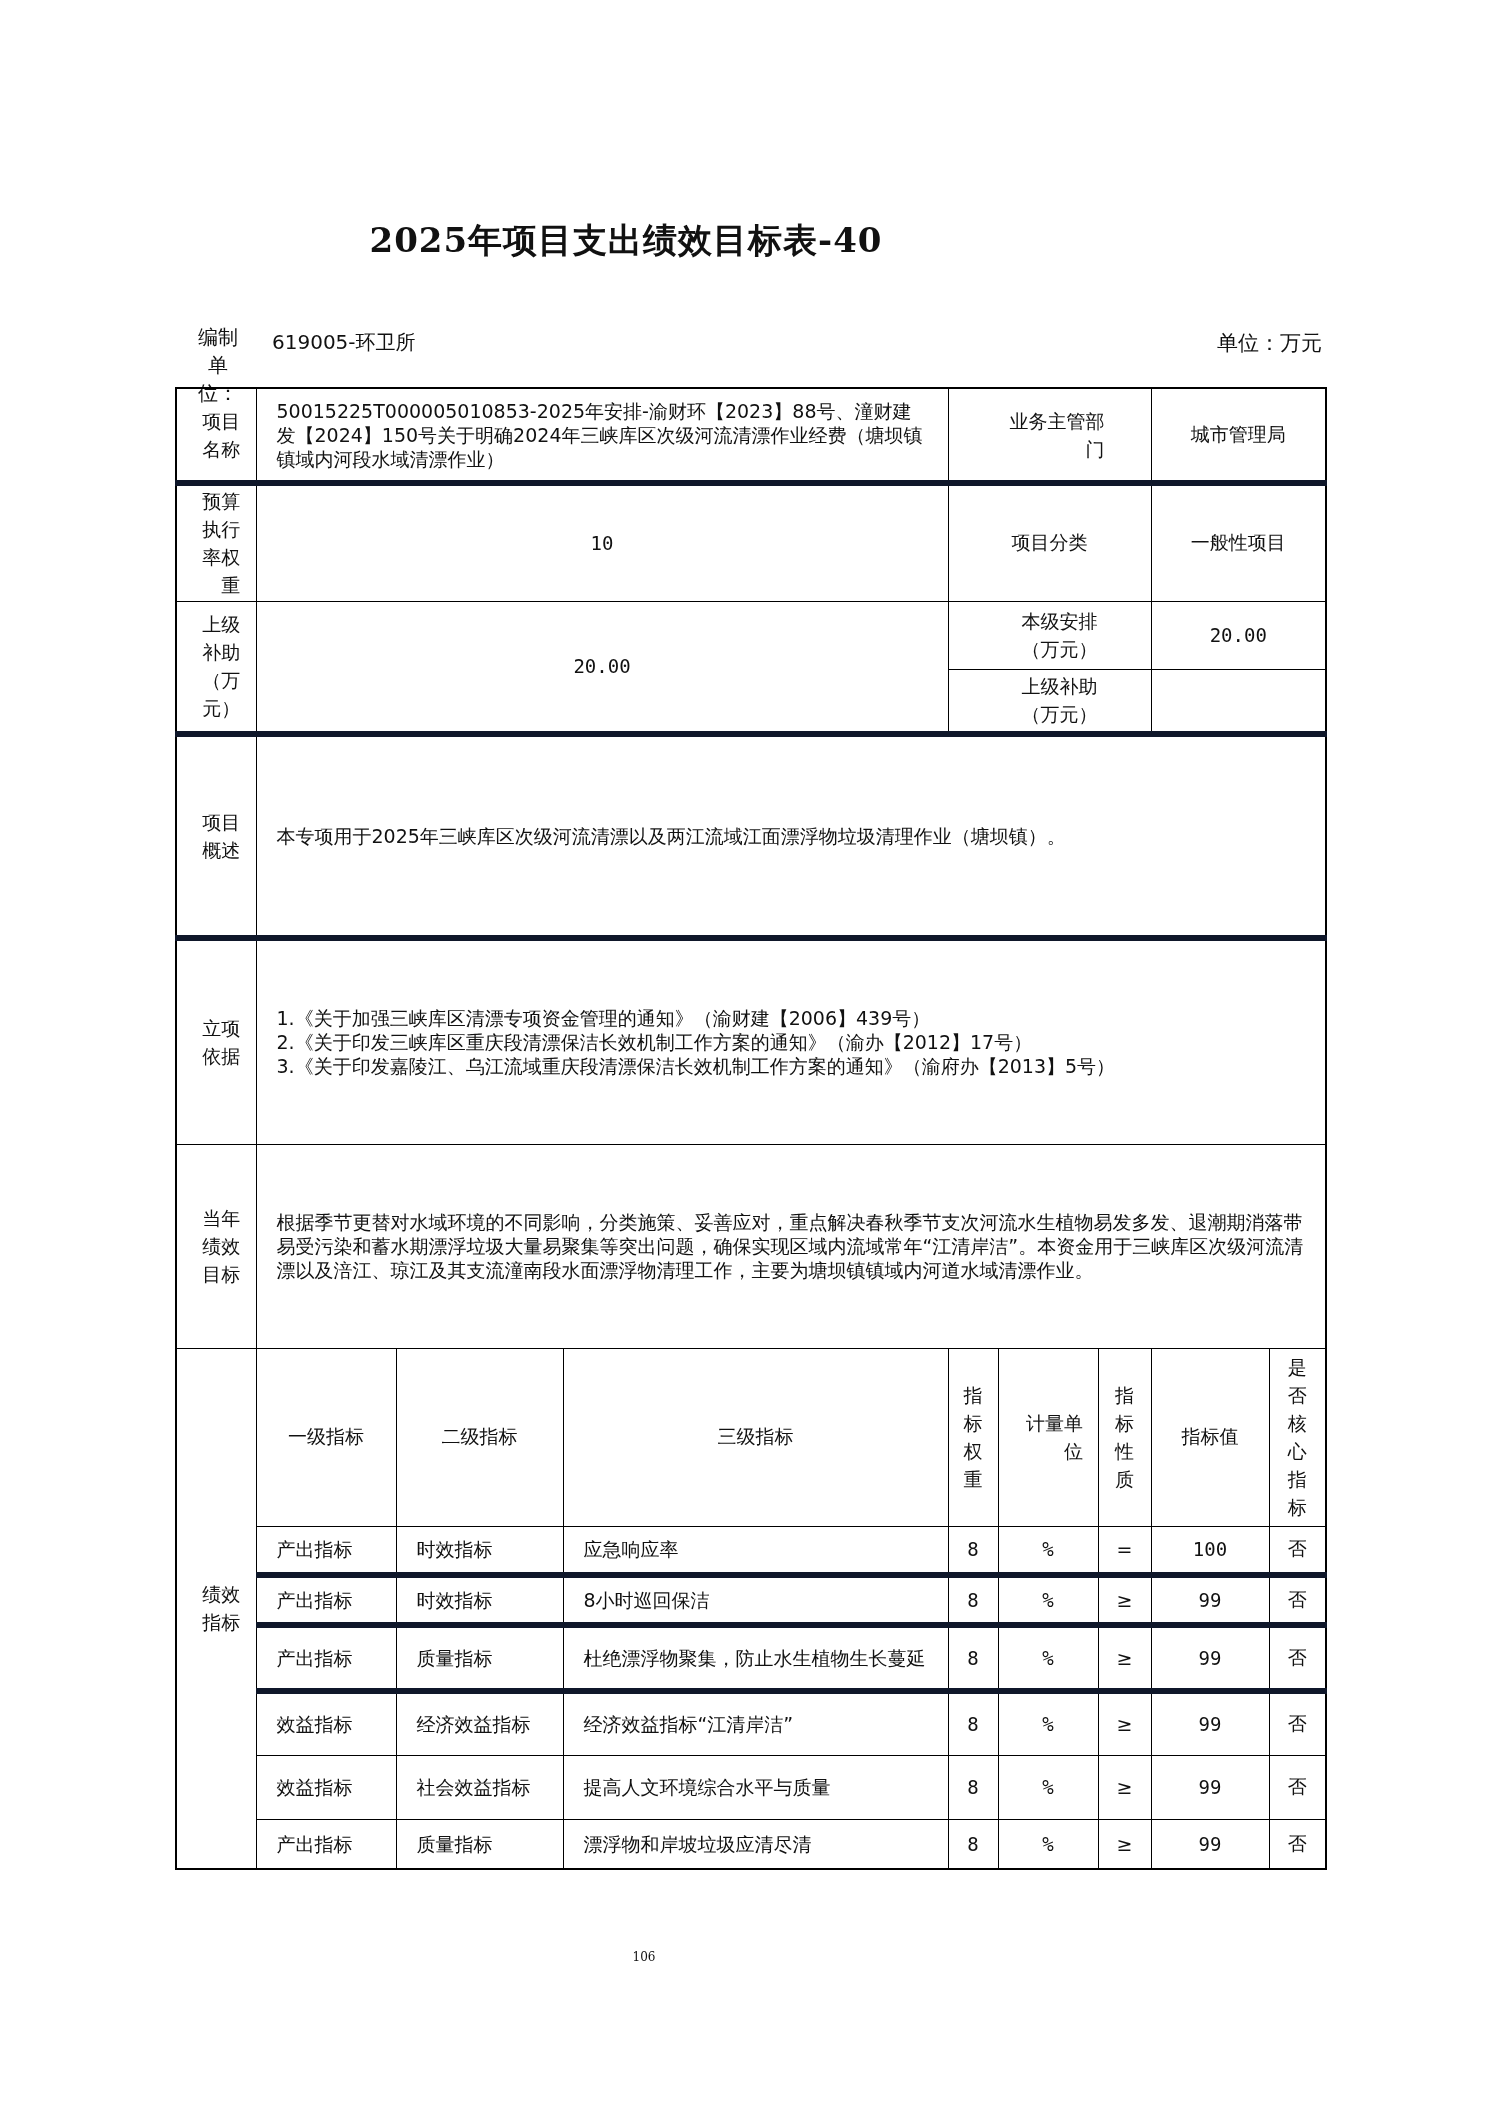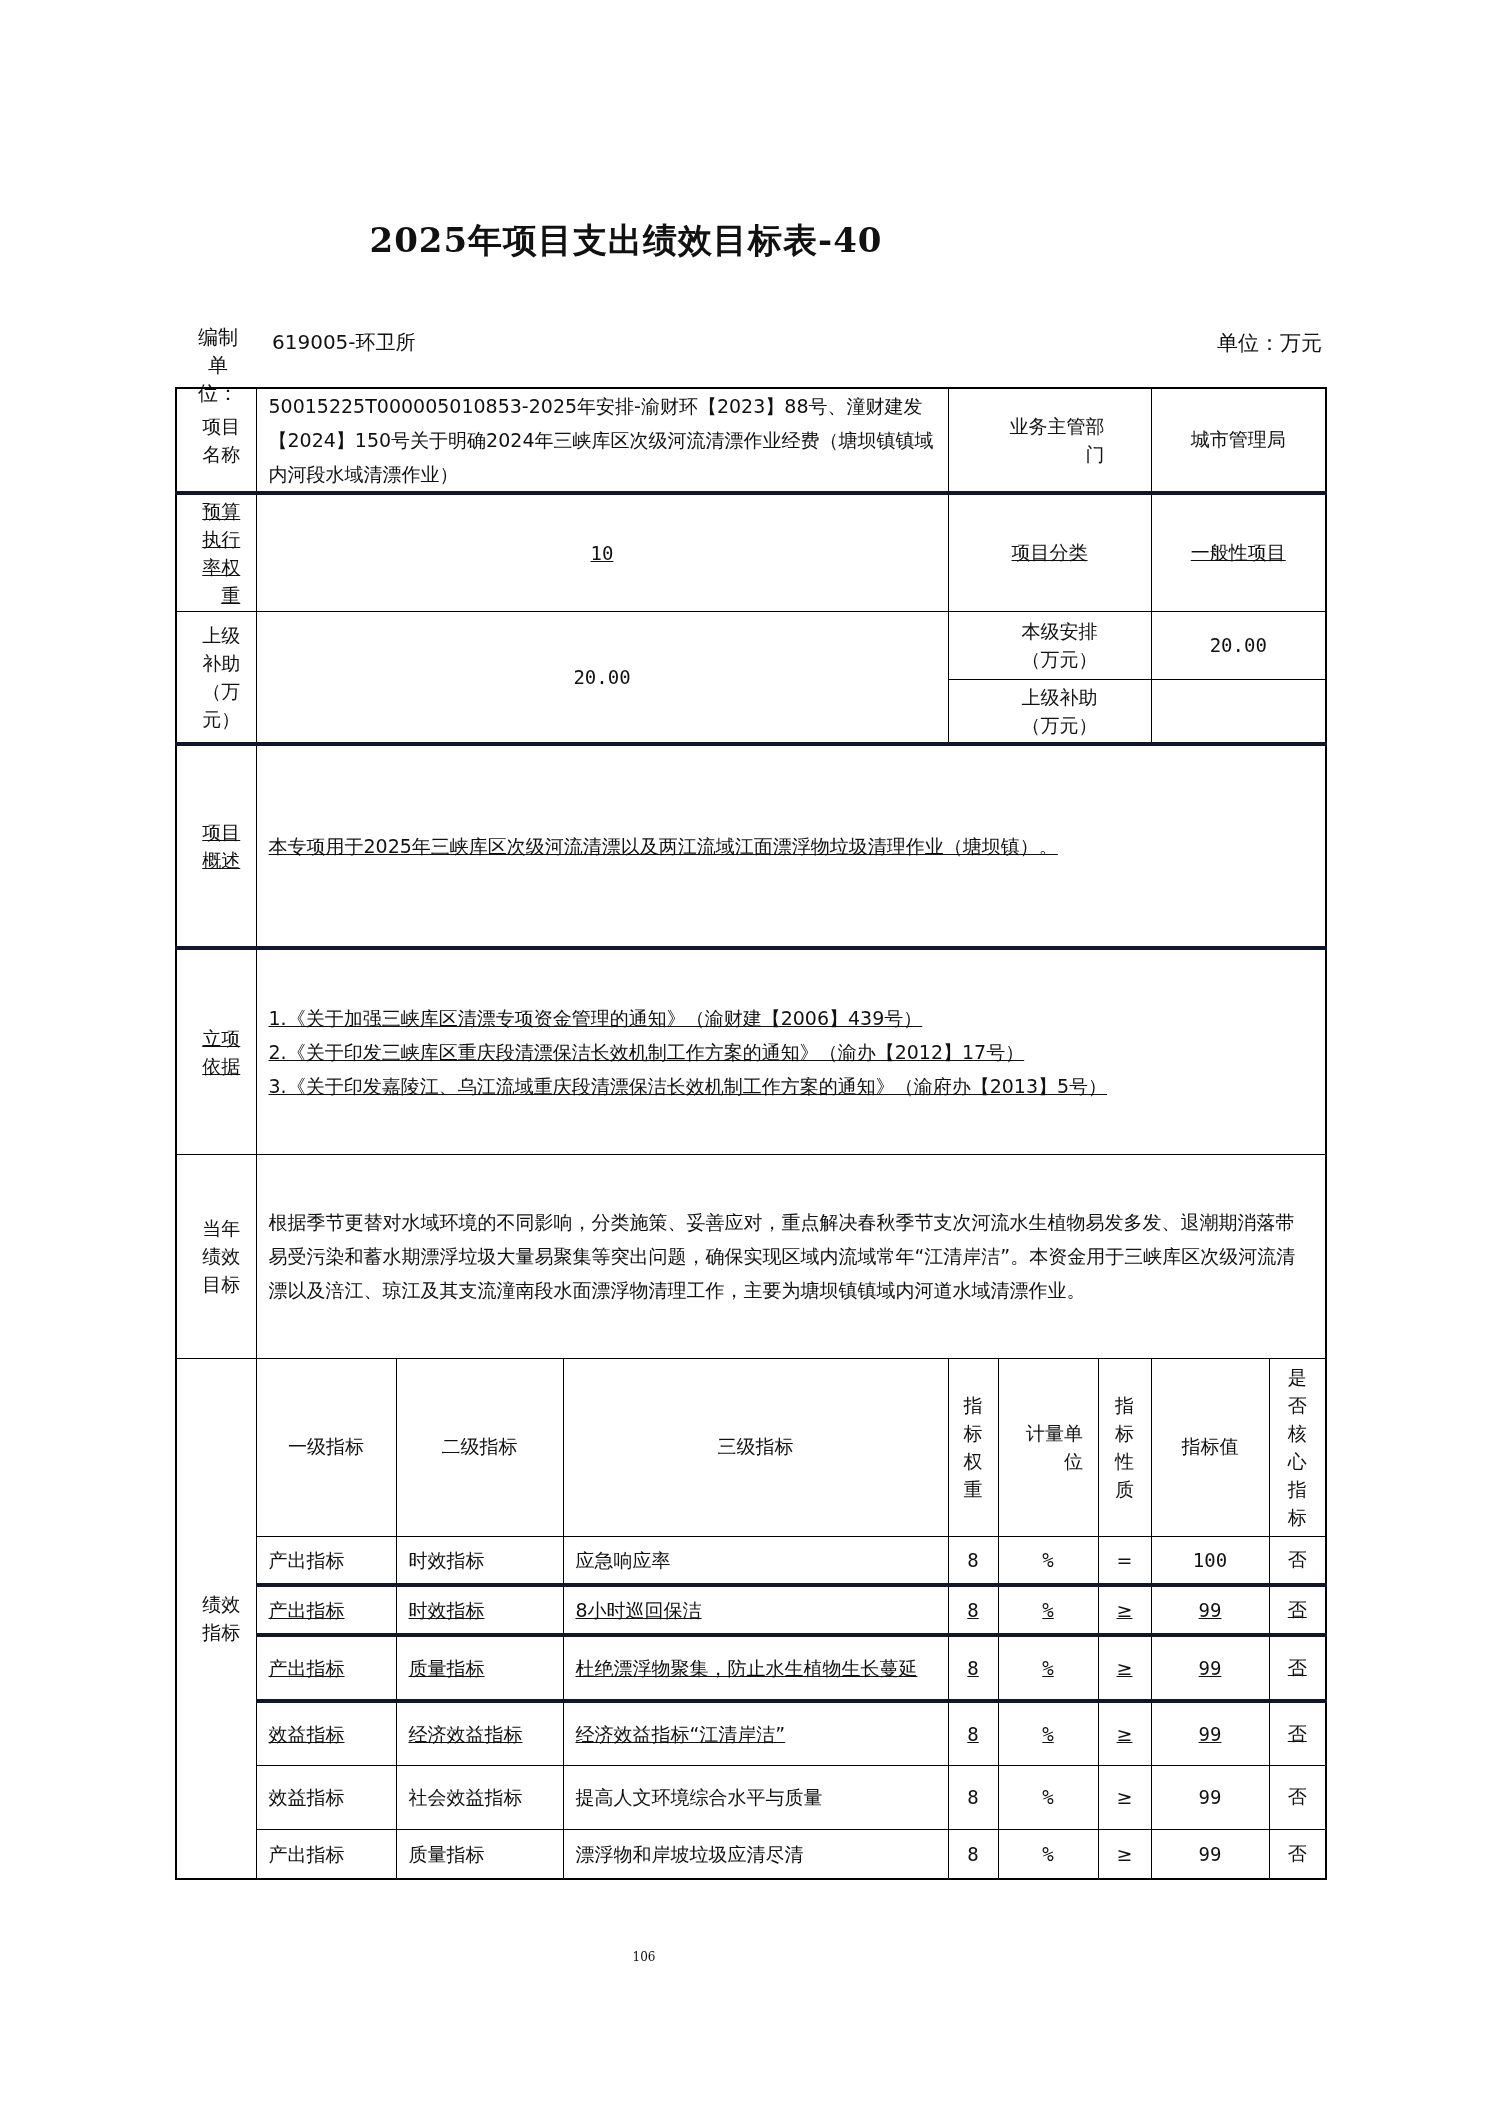--- a/index.html
+++ b/index.html
@@ -8,26 +8,26 @@
   .title { position: absolute; left: 0; width: 1252px; top: 218px; text-align: center;
            font-family: "DejaVu Serif", "Liberation Serif", serif; font-weight: bold; font-size: 34px; letter-spacing: 1px; }
   .org-label { position: absolute; left: 190px; top: 300px; width: 56px; font-size: 20px; line-height: 28px; text-align: center; margin-top: 23px; }
   .org-value { position: absolute; left: 272px; top: 329px; font-size: 20px; }
   .unit-label { position: absolute; right: 166px; top: 329px; font-size: 21px; }
   .page-num { position: absolute; left: 0; width: 1288px; top: 1950px; text-align: center;
               font-family: "DejaVu Serif", "Liberation Serif", serif; font-size: 12px; }
 
   table.main { position: absolute; left: 175px; top: 387px; width: 1150px; border-collapse: collapse; table-layout: fixed; }
   table.main td { border: 1px solid #000; font-size: 19px; padding: 0; vertical-align: middle; }
-  table.main tr.thick-top td { border-top: 4px solid #0f172a; text-decoration: underline; }
+  table.main tr.thick-top td { border-top: 6px solid #0f172a; }
   table.main { border: 2px solid #000; }
   .lbl { text-align: right; line-height: 28px; font-size: 20px; }
   .lbl span { display: block; width: 48px; margin: 0 auto; }
   .ctr { text-align: center; }
-  .txt { padding: 0 12px !important; line-height: 34px; font-size: 19px; }
+  .txt { padding: 0 20px !important; line-height: 24px; font-size: 19px; }
   .vert { text-align: center; line-height: 28px; font-size: 20px; }
   .vert span { display: inline-block; width: 22px; word-break: break-all; }
   .num { font-family: "DejaVu Sans Mono", "Liberation Mono", monospace; font-size: 18px; }
 </style>
 </head>
 <body>
 
 <div class="title">2025年项目支出绩效目标表-40</div>
 <div class="org-label">编制单位：</div>
 <div class="org-value">619005-环卫所</div>

